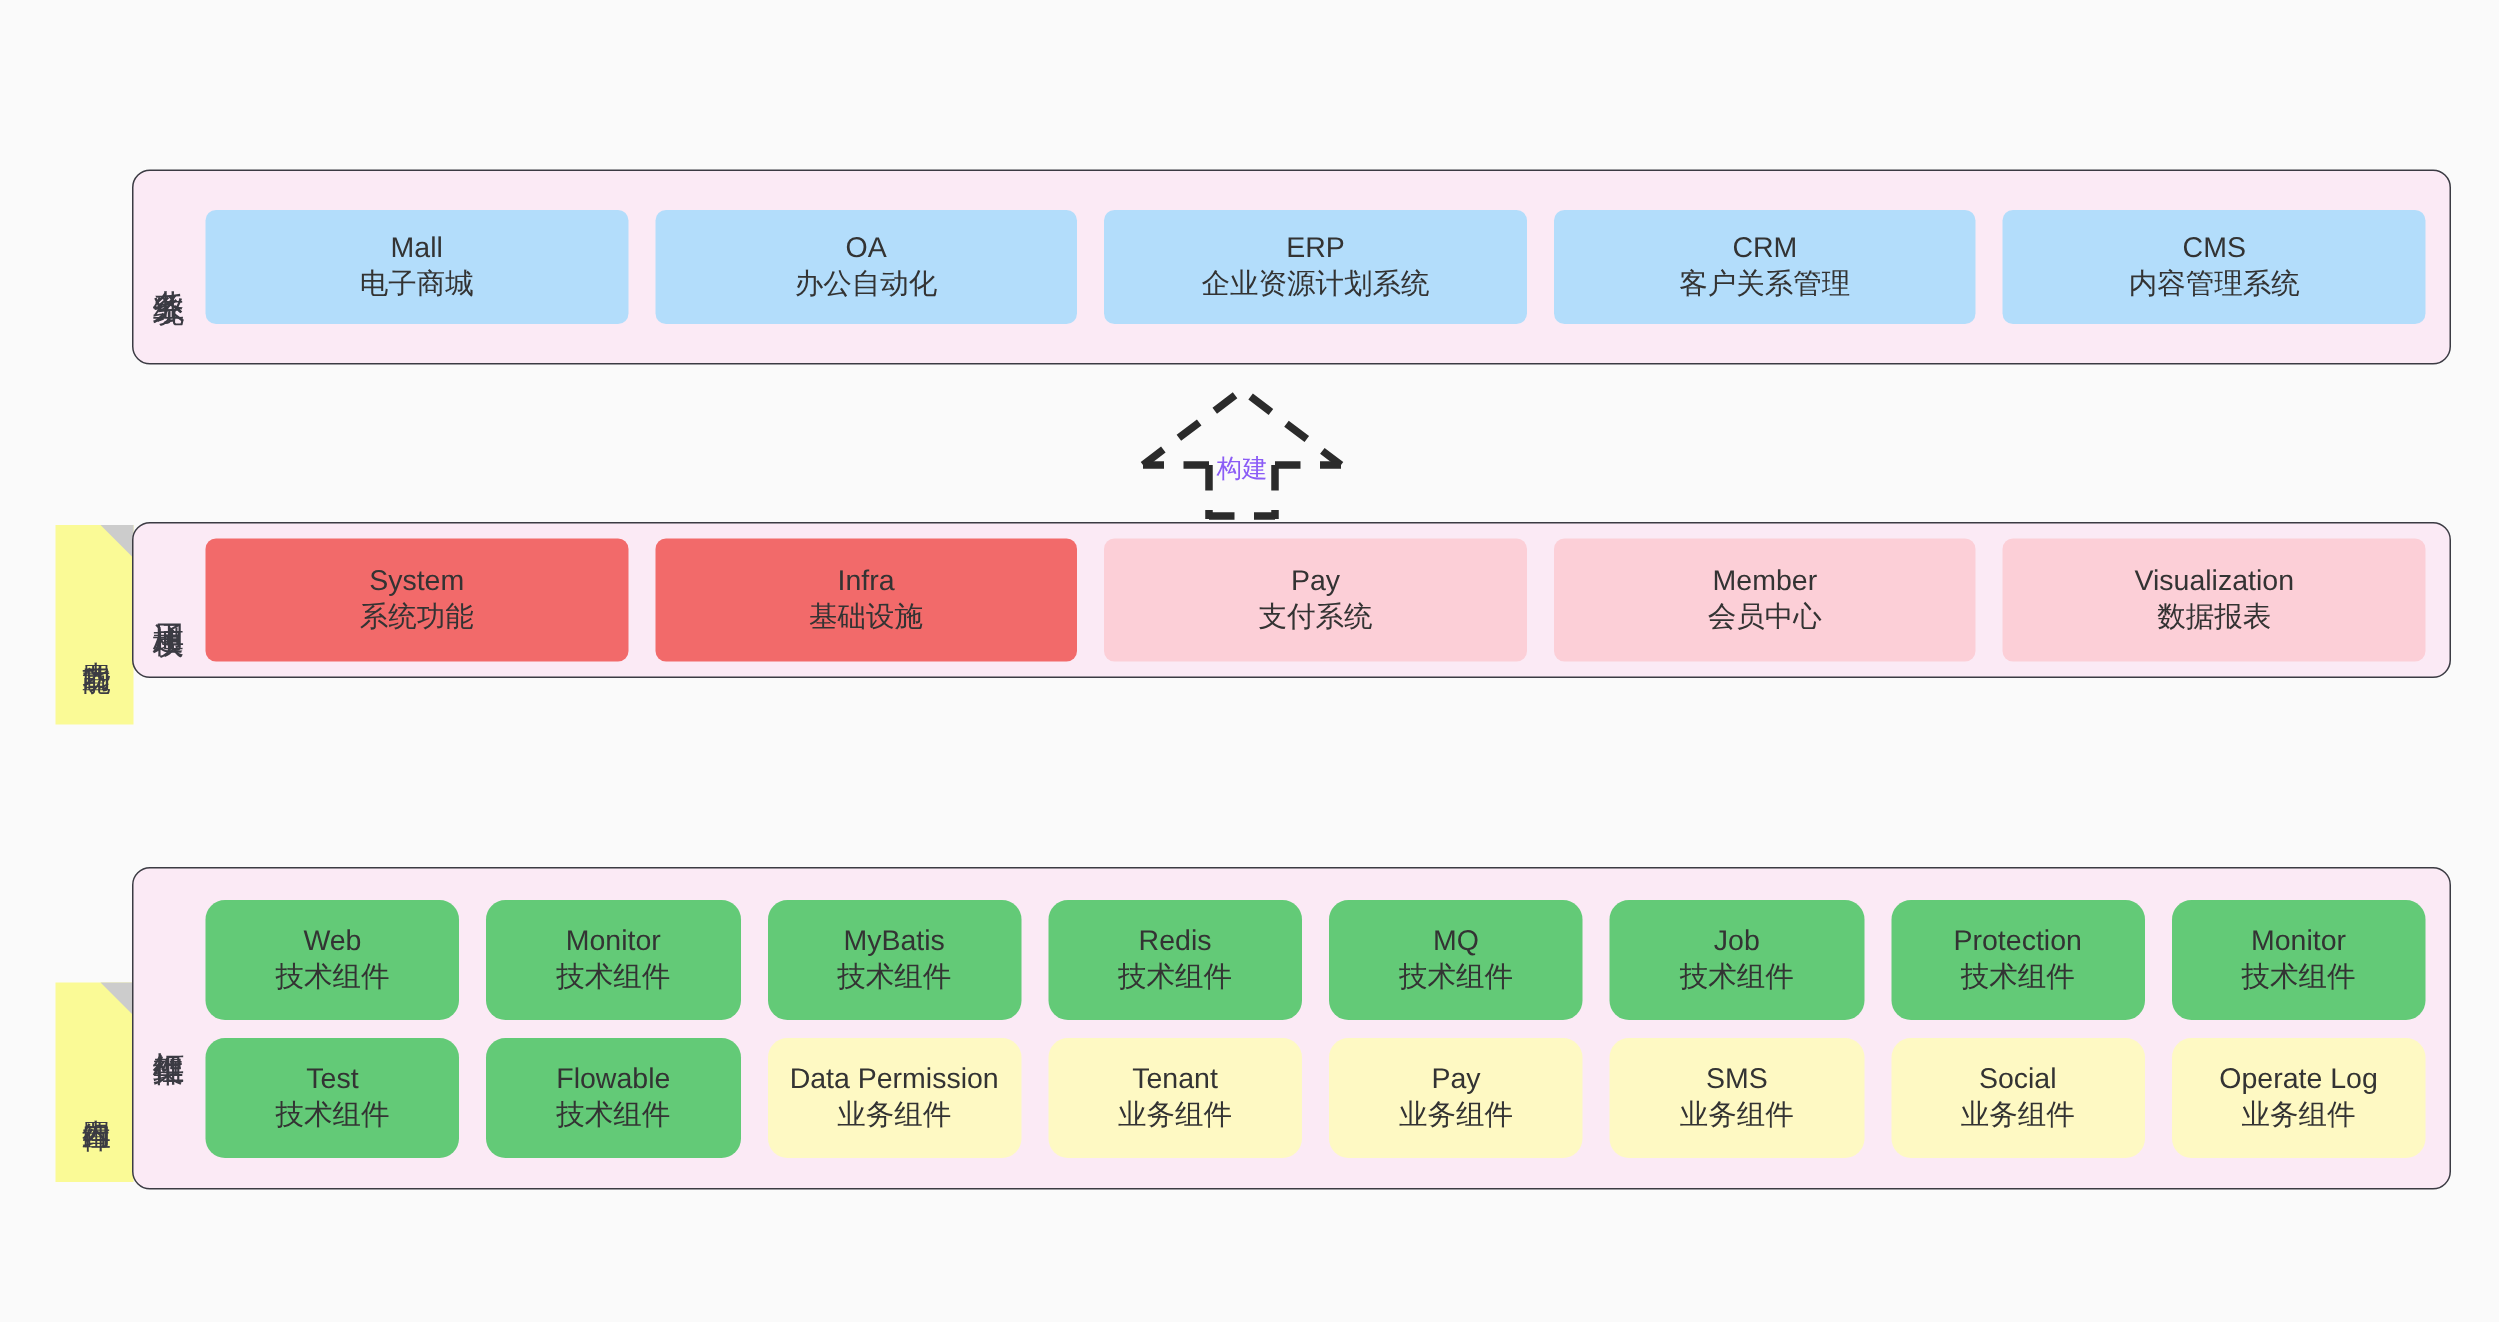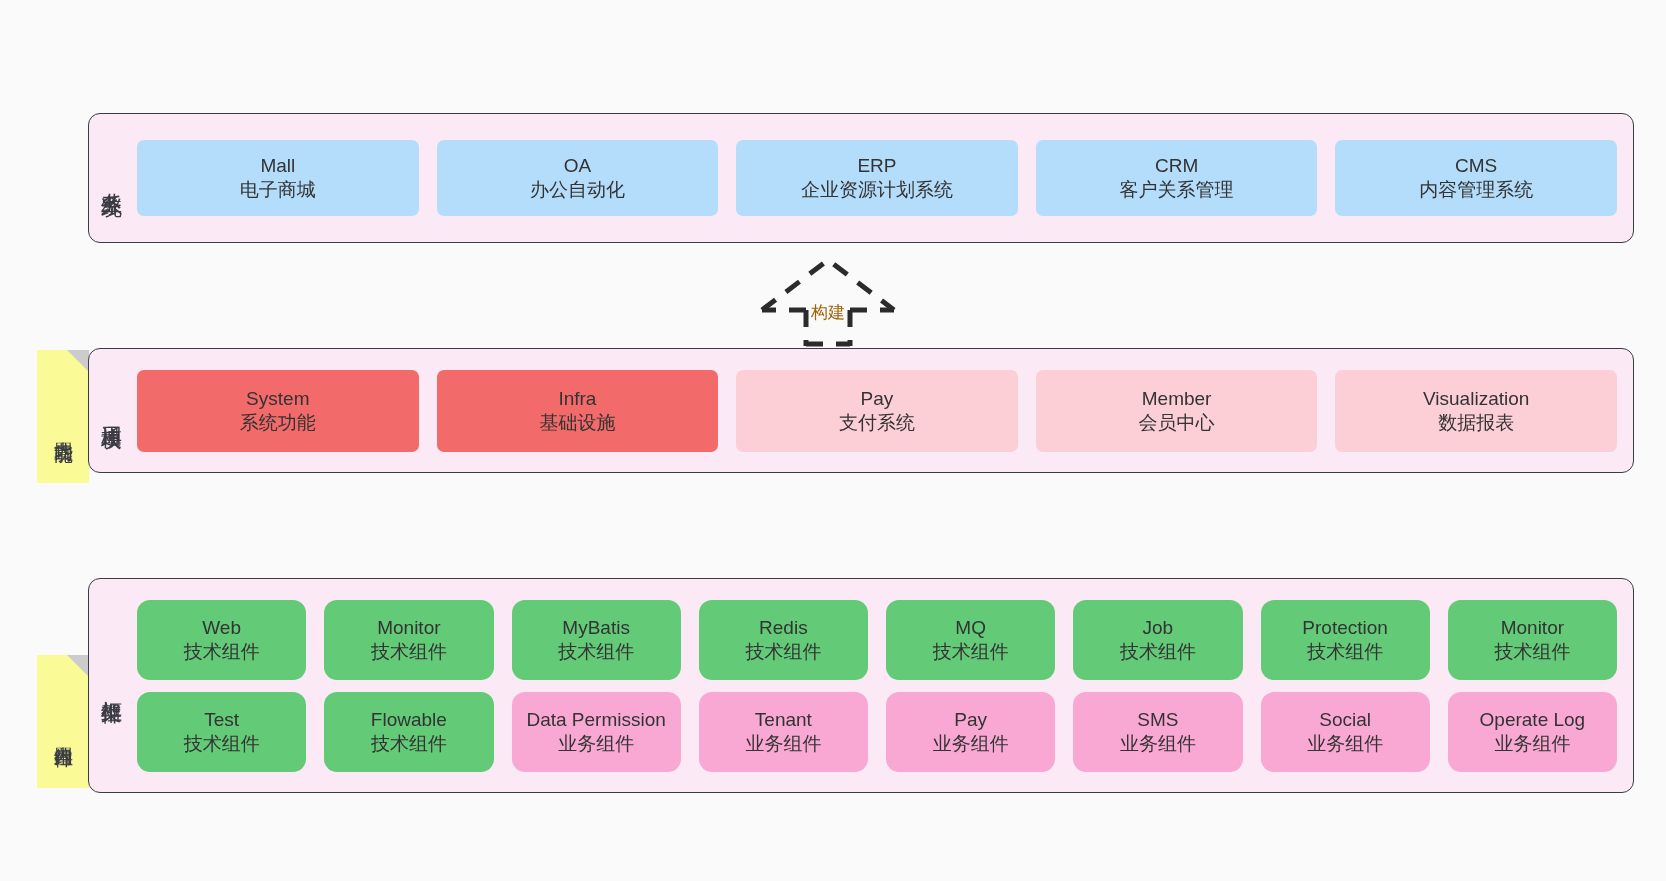--- a/index.html
+++ b/index.html
@@ -86,21 +86,21 @@
   
   .layer-biz .card      { height: 76px; }
   .layer-common .card   { height: 82px; }
   .layer-frame .card    { height: 80px; border-radius: 13px; }
 
   
   .c-blue        { background: #b3ddfb; }
   .c-red         { background: #f26a6a; }
   .c-pink        { background: #fccfd7; }
   .c-green       { background: #63ca77; }
-  .c-lightgreen  { background: #f9a8d4; }
+  .c-lightgreen  { background: #fef9c3; }
 
   
   .note {
     position: absolute;
     box-sizing: border-box;
     background: #fafa96;
     z-index: 2;
     display: flex;
     align-items: center;
     justify-content: center;
@@ -133,21 +133,21 @@
     width: 160px;
     height: 96px;
   }
   .arrow svg { display: block; overflow: visible; }
   .arrow .arrow-label {
     position: absolute;
     left: 50%;
     transform: translateX(-50%);
     bottom: 18px;
     font-size: 17px;
-    color: #a16207;
+    color: #8b5cf6;
     background: transparent;
     white-space: nowrap;
     user-select: none;
   }
 </style>
 </head>
 <body>
 
 <div class="canvas">
 
@@ -184,21 +184,21 @@
       <path d="M2 54 L68 4 L134 54" stroke="#2b2b2b" stroke-width="5" stroke-linecap="butt" stroke-dasharray="17 13" fill="none"></path>
       <path d="M46 54 L46 90" stroke="#2b2b2b" stroke-width="5" stroke-dasharray="17 13" fill="none"></path>
       <path d="M90 54 L90 90" stroke="#2b2b2b" stroke-width="5" stroke-dasharray="17 13" fill="none"></path>
       <path d="M46 54 L2 54" stroke="#2b2b2b" stroke-width="5" stroke-dasharray="17 13" fill="none"></path>
       <path d="M90 54 L134 54" stroke="#2b2b2b" stroke-width="5" stroke-dasharray="17 13" fill="none"></path>
       <path d="M46 88 L90 88" stroke="#2b2b2b" stroke-width="5" stroke-dasharray="17 13" fill="none"></path>
     </svg>
     <div class="arrow-label" style="bottom:22px;">构建</div>
   </div>
 
-  <div class="layer layer-common" style="left:88px; top:348px; width:1546px; height:125px;">
+  <div class="layer layer-common" style="left:88px; top:348px; width:1546px; height:104px;">
     <div class="layer-label">通用模块</div>
     <div class="layer-body">
       <div class="row">
         <div class="card c-red">
           <div class="l1">System</div>
           <div class="l2">系统功能</div>
         </div>
         <div class="card c-red">
           <div class="l1">Infra</div>
           <div class="l2">基础设施</div>

